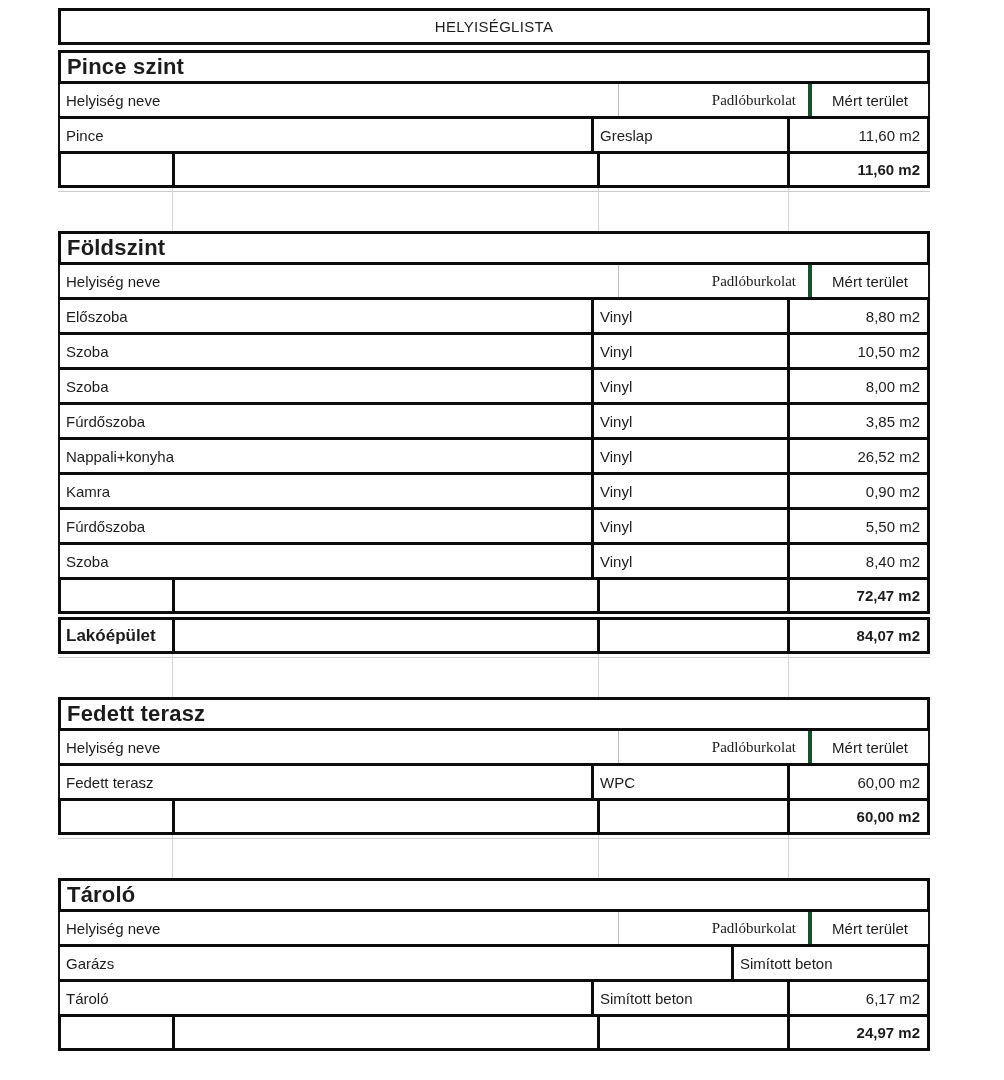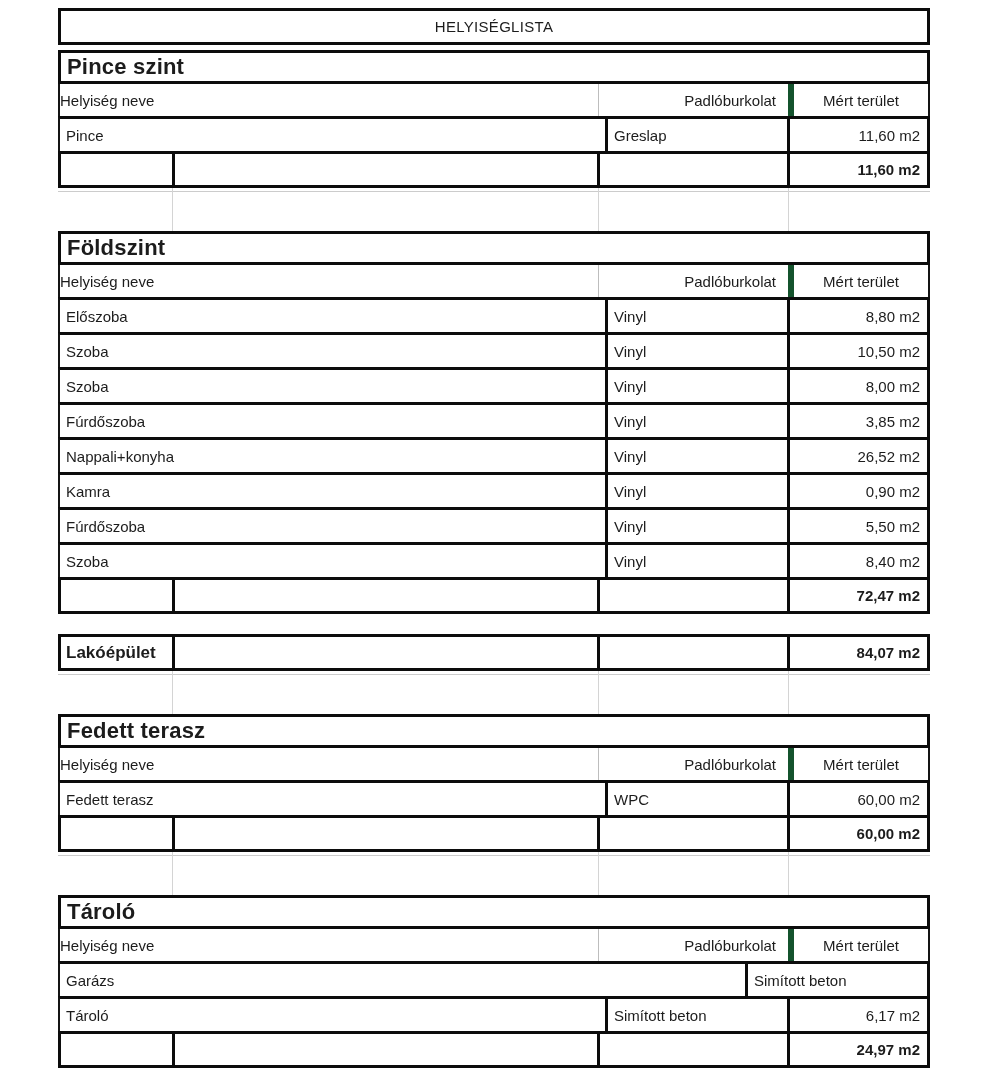--- a/index.html
+++ b/index.html
@@ -25,50 +25,50 @@
     display: flex; align-items: center; padding-left: 6px;
     font-size: 22px; font-weight: bold; letter-spacing: 0.2px;
   }
 
   
   .cols-row {
     box-sizing: border-box; height: 32px;
     border-left: 2px solid #141414; border-right: 2px solid #141414;
     display: flex; align-items: center; font-size: 15px;
   }
-  .cols-row .c-name { flex: 1; align-self: stretch; display: flex; align-items: center; }
+  .cols-row .c-name { flex: 1; padding-left: 6px; align-self: stretch; display: flex; align-items: center; }
   .cols-row .c-floor {
     box-sizing: border-box; width: 190px; align-self: stretch;
     border-left: 1px solid #bdbdbd; display: flex; align-items: center;
-    justify-content: flex-end; padding-right: 12px;
+    justify-content: flex-end; padding-right: 12px; font-family: Liberation Serif, serif;
   }
   .cols-row .c-area {
-    box-sizing: border-box; width: 140px; align-self: stretch;
-    border-left: 6px solid #14532d; display: flex; align-items: center;
+    box-sizing: border-box; width: 120px; align-self: stretch;
+    border-left: 4px solid #14532d; display: flex; align-items: center;
     justify-content: center;
   }
 
   
   .row {
     box-sizing: border-box; height: 35px;
     border-top: 3px solid #0c0c0c;
     border-left: 2px solid #141414; border-right: 3px solid #0c0c0c;
     display: flex; font-size: 15px;
   }
   .row .cell { display: flex; align-items: center; }
   .row .cell.name  { flex: 1; padding-left: 6px; }
-  .row .cell.floor { box-sizing: border-box; width: 182px; border-left: 3px solid #0c0c0c; padding-left: 6px; }
+  .row .cell.floor { box-sizing: border-box; width: 196px; border-left: 3px solid #0c0c0c; padding-left: 6px; }
   .row .cell.area  { box-sizing: border-box; width: 140px; border-left: 3px solid #0c0c0c; justify-content: flex-end; padding-right: 7px; }
 
   
   .total-row {
     box-sizing: border-box; height: 37px; border: 3px solid #0c0c0c;
     display: flex; font-size: 15px; font-weight: bold;
   }
-  .total-row + .total-row { margin-top: 20px; }
+  .total-row + .total-row { margin-top: 3px; }
   .total-row > div { display: flex; align-items: center; }
   .total-row .t-label  { box-sizing: border-box; width: 114px; border-right: 3px solid #0c0c0c; padding-left: 5px; font-size: 17px; }
   .total-row .t-spacer { flex: 1; }
   .total-row .t-floor  { box-sizing: border-box; width: 190px; border-left: 3px solid #0c0c0c; }
   .total-row .t-area   { box-sizing: border-box; width: 140px; border-left: 3px solid #0c0c0c; justify-content: flex-end; padding-right: 7px; }
 
   
   .gap { position: relative; height: 43px; }
   .gap .gh { position: absolute; left: 0; right: 0; top: 3px; height: 1px; background: #cccccc; }
   .gap .gv { position: absolute; top: 0; bottom: 0; width: 1px; background: #d4d4d4; }

